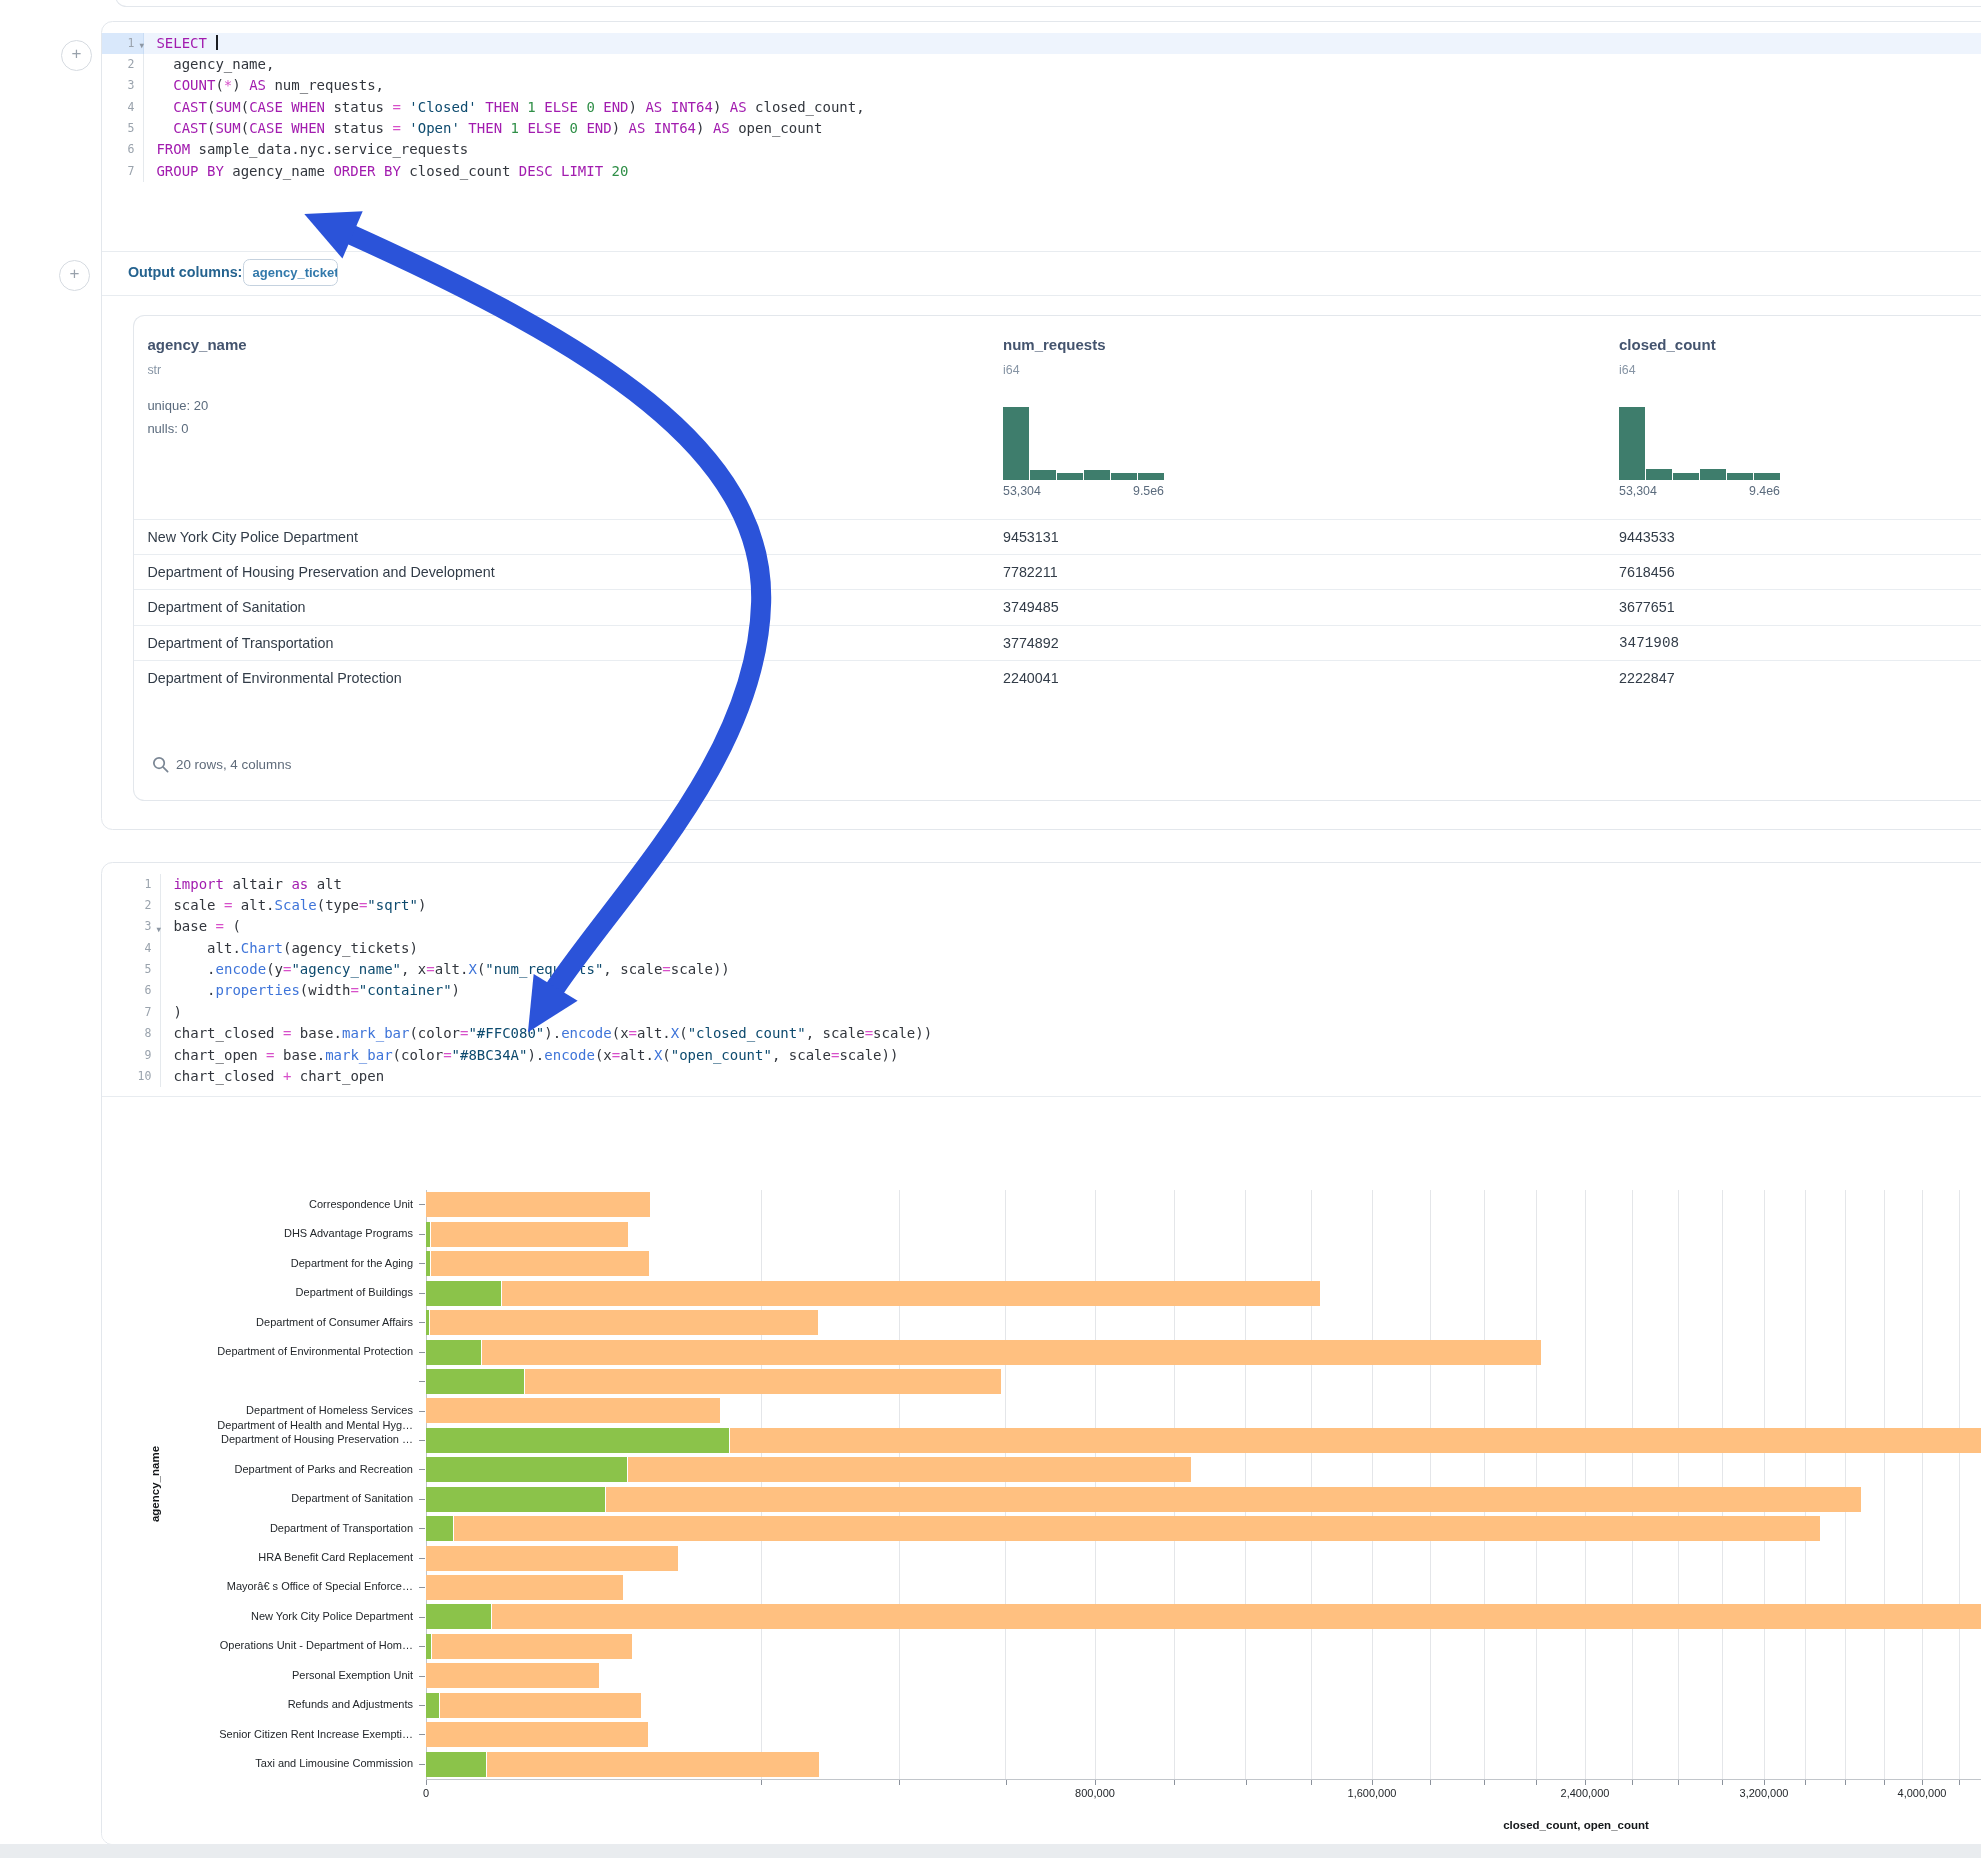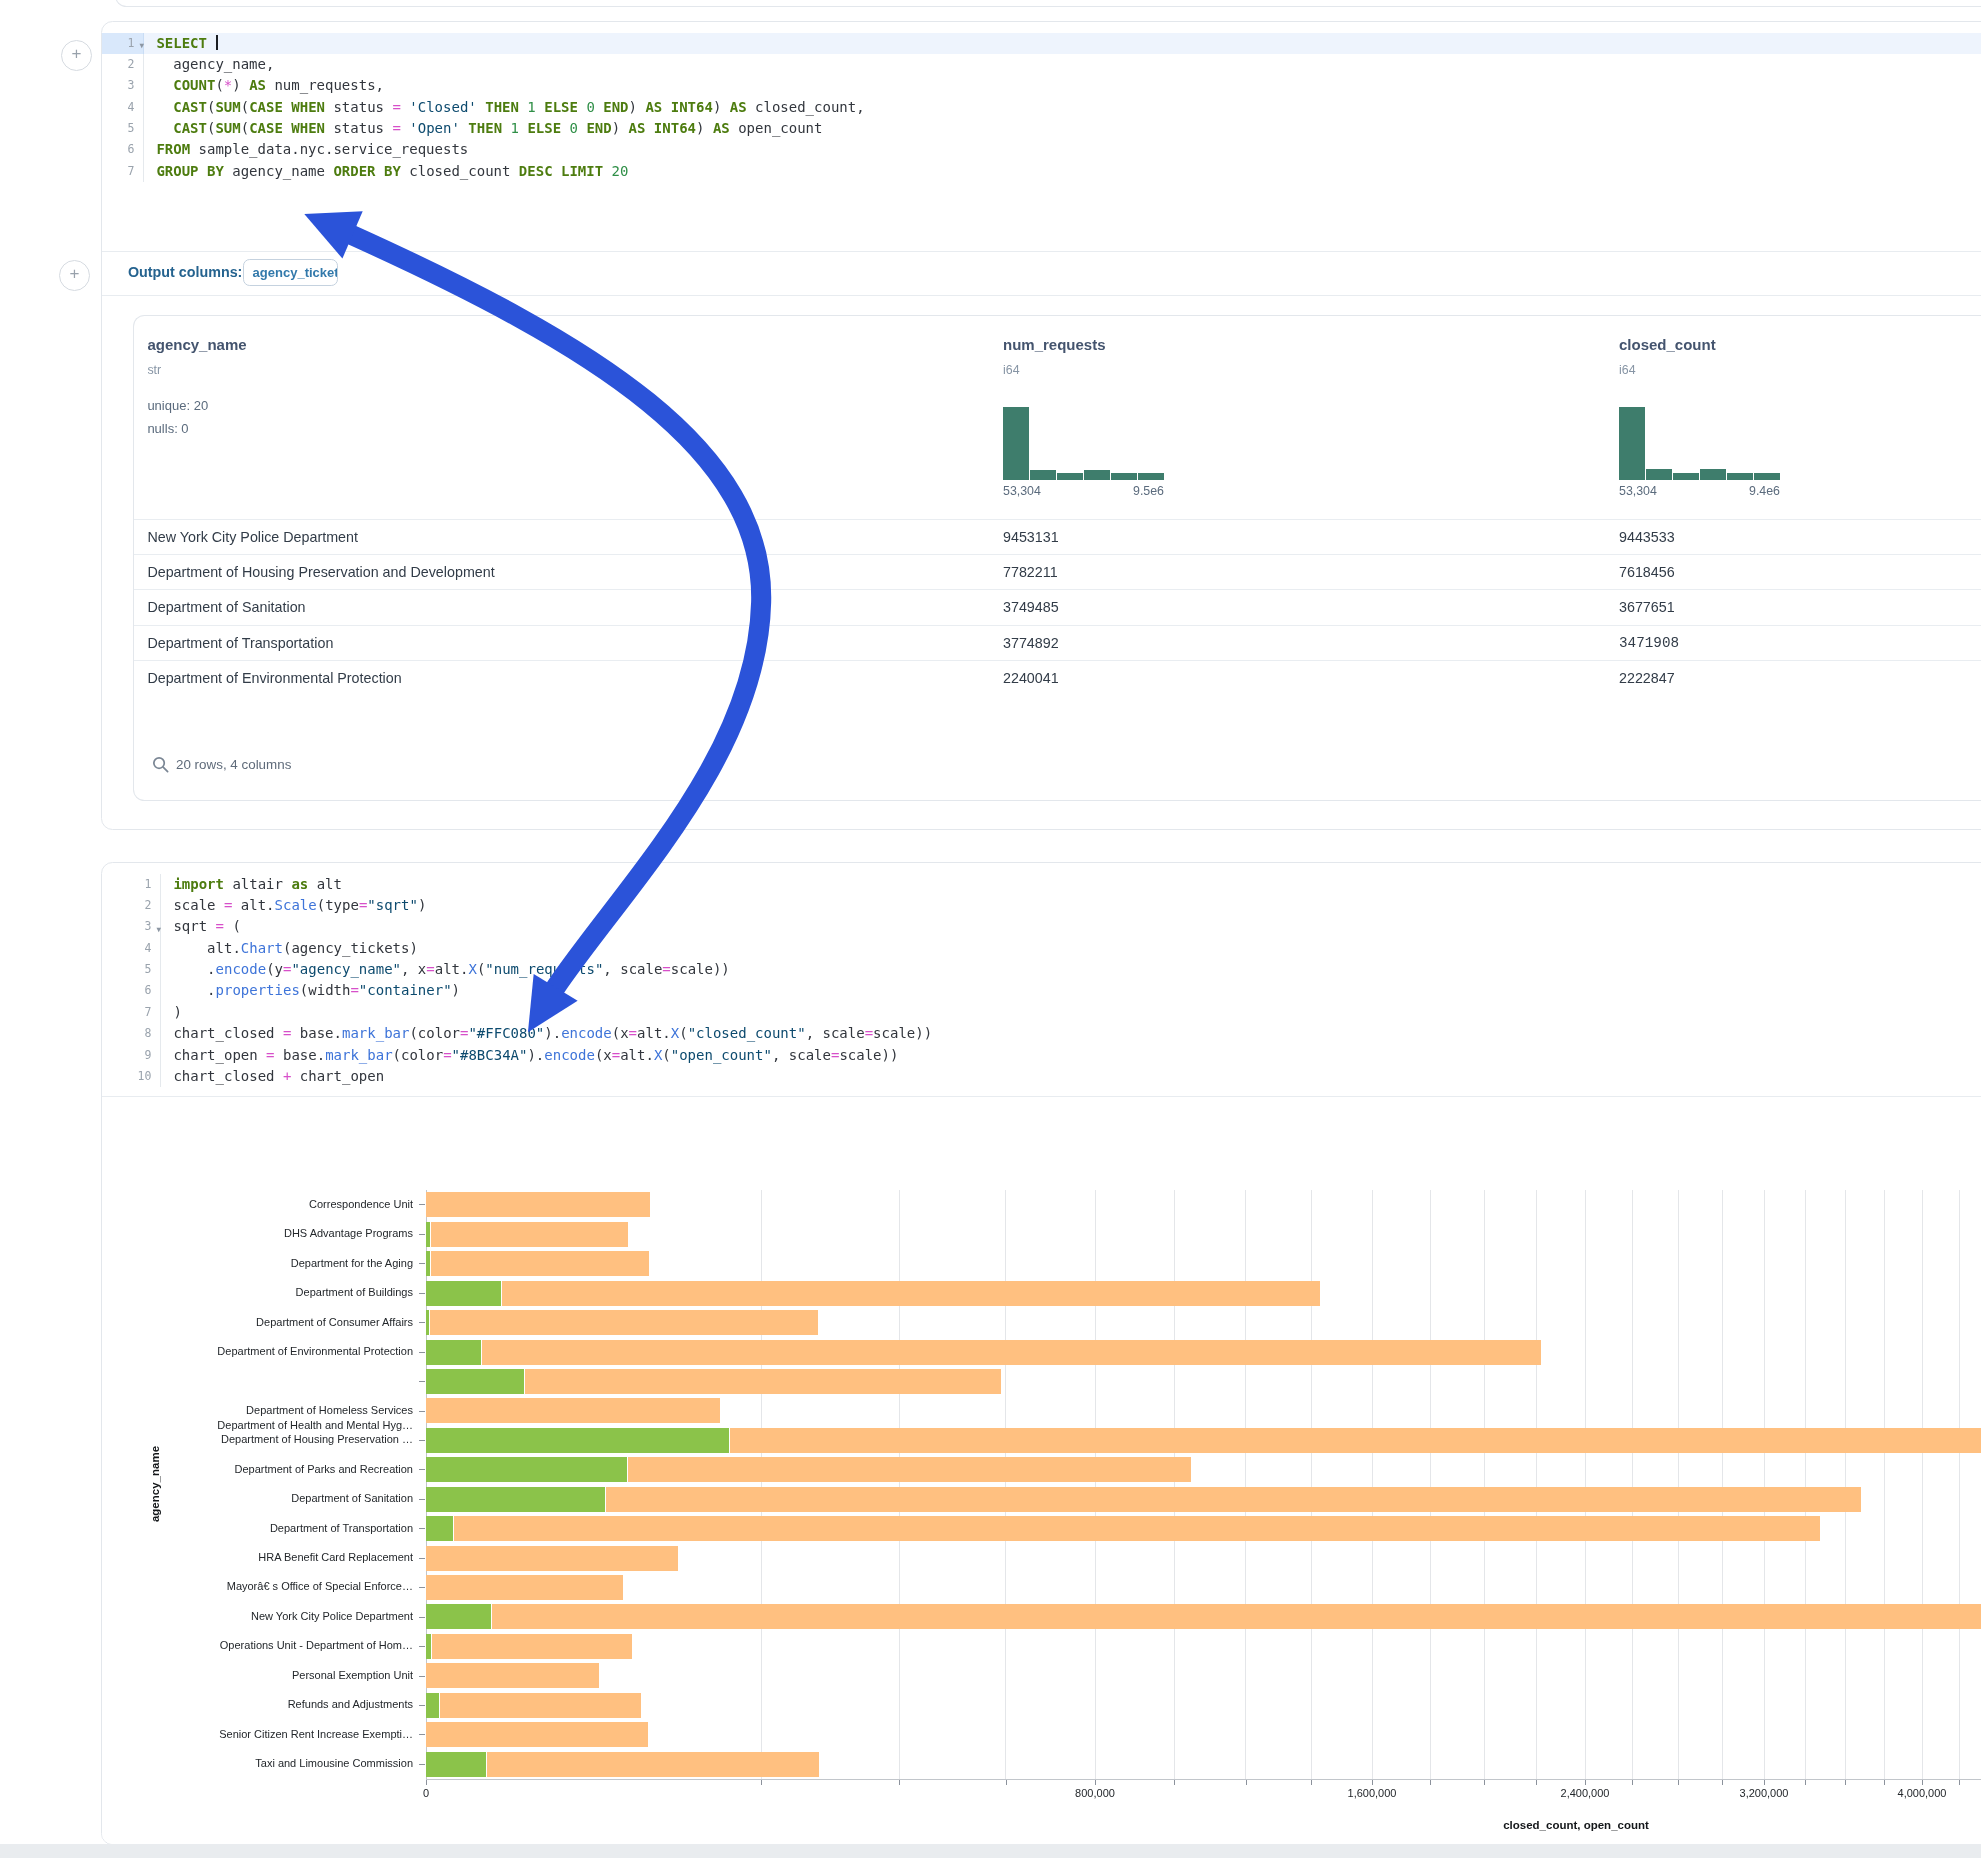--- a/index.html
+++ b/index.html
@@ -17,21 +17,21 @@
   
   .code-block{font-family:"DejaVu Sans Mono",monospace;font-size:14px;padding-top:10.5px;}
   .cline{display:flex;height:21.4px;line-height:21.4px;white-space:pre;}
   .cline.hl{background:#eef4fd;}
   .gut{flex:0 0 42px;text-align:right;padding-right:8.6px;color:#9aa3ad;font-size:11.5px;
        border-right:1px solid #e5e9ed;position:relative;box-sizing:border-box;}
   .cline.hl .gut{background:#d9e8fb;border-right-color:#c9ddf5;}
   .gut .caret{position:absolute;right:-1px;top:2.9px;font-size:7.6px;color:#8d97a3;}
   .ccode{padding-left:12.4px;}
   .pygut{flex-basis:59px;}
-  .tk-kw{color:#4d7c0f;font-weight:bold;}
+  .tk-kw{color:#a21caf;font-weight:normal;}
   .tk-fn{color:#3e74d9;}
   .tk-str{color:#0c4a6e;}
   .tk-num{color:#2f8f47;}
   .tk-op{color:#d74fc9;}
   .tk-plain{color:#32363d;}
   .cursor{display:inline-block;width:1.4px;height:15.3px;background:#1b1e23;
           vertical-align:-2.9px;margin-left:1px;}
   
   .outvar-strip{position:absolute;left:0;right:0;top:229px;height:43px;
                 border-top:1px solid #e8ecf0;border-bottom:1px solid #e8ecf0;}
@@ -175,21 +175,21 @@
         </svg>
         <span class="ft-text">20 rows, 4 columns</span>
       </div>
     </div>
   </div>
 
   <div class="cell-card" style="top:862px;height:981px;">
     <div class="code-block" id="py-code">
         <div class="cline"><div class="gut pygut">1</div><div class="ccode"><span class="tk-kw">import</span><span class="tk-plain"> altair </span><span class="tk-kw">as</span><span class="tk-plain"> alt</span></div></div>
         <div class="cline"><div class="gut pygut">2</div><div class="ccode"><span class="tk-plain">scale </span><span class="tk-op">=</span><span class="tk-plain"> alt.</span><span class="tk-fn">Scale</span><span class="tk-plain">(type</span><span class="tk-op">=</span><span class="tk-str">"sqrt"</span><span class="tk-plain">)</span></div></div>
-        <div class="cline"><div class="gut pygut">3<span class="caret">▼</span></div><div class="ccode"><span class="tk-plain">sqrt </span><span class="tk-op">=</span><span class="tk-plain"> (</span></div></div>
+        <div class="cline"><div class="gut pygut">3<span class="caret">▼</span></div><div class="ccode"><span class="tk-plain">base </span><span class="tk-op">=</span><span class="tk-plain"> (</span></div></div>
         <div class="cline"><div class="gut pygut">4</div><div class="ccode"><span class="tk-plain">    alt.</span><span class="tk-fn">Chart</span><span class="tk-plain">(agency_tickets)</span></div></div>
         <div class="cline"><div class="gut pygut">5</div><div class="ccode"><span class="tk-plain">    .</span><span class="tk-fn">encode</span><span class="tk-plain">(y</span><span class="tk-op">=</span><span class="tk-str">"agency_name"</span><span class="tk-plain">, x</span><span class="tk-op">=</span><span class="tk-plain">alt.</span><span class="tk-fn">X</span><span class="tk-plain">(</span><span class="tk-str">"num_requests"</span><span class="tk-plain">, scale</span><span class="tk-op">=</span><span class="tk-plain">scale))</span></div></div>
         <div class="cline"><div class="gut pygut">6</div><div class="ccode"><span class="tk-plain">    .</span><span class="tk-fn">properties</span><span class="tk-plain">(width</span><span class="tk-op">=</span><span class="tk-str">"container"</span><span class="tk-plain">)</span></div></div>
         <div class="cline"><div class="gut pygut">7</div><div class="ccode"><span class="tk-plain">)</span></div></div>
         <div class="cline"><div class="gut pygut">8</div><div class="ccode"><span class="tk-plain">chart_closed </span><span class="tk-op">=</span><span class="tk-plain"> base.</span><span class="tk-fn">mark_bar</span><span class="tk-plain">(color</span><span class="tk-op">=</span><span class="tk-str">"#FFC080"</span><span class="tk-plain">).</span><span class="tk-fn">encode</span><span class="tk-plain">(x</span><span class="tk-op">=</span><span class="tk-plain">alt.</span><span class="tk-fn">X</span><span class="tk-plain">(</span><span class="tk-str">"closed_count"</span><span class="tk-plain">, scale</span><span class="tk-op">=</span><span class="tk-plain">scale))</span></div></div>
         <div class="cline"><div class="gut pygut">9</div><div class="ccode"><span class="tk-plain">chart_open </span><span class="tk-op">=</span><span class="tk-plain"> base.</span><span class="tk-fn">mark_bar</span><span class="tk-plain">(color</span><span class="tk-op">=</span><span class="tk-str">"#8BC34A"</span><span class="tk-plain">).</span><span class="tk-fn">encode</span><span class="tk-plain">(x</span><span class="tk-op">=</span><span class="tk-plain">alt.</span><span class="tk-fn">X</span><span class="tk-plain">(</span><span class="tk-str">"open_count"</span><span class="tk-plain">, scale</span><span class="tk-op">=</span><span class="tk-plain">scale))</span></div></div>
         <div class="cline"><div class="gut pygut">10</div><div class="ccode"><span class="tk-plain">chart_closed </span><span class="tk-op">+</span><span class="tk-plain"> chart_open</span></div></div>
       </div>
 
     <div class="chart-area">

